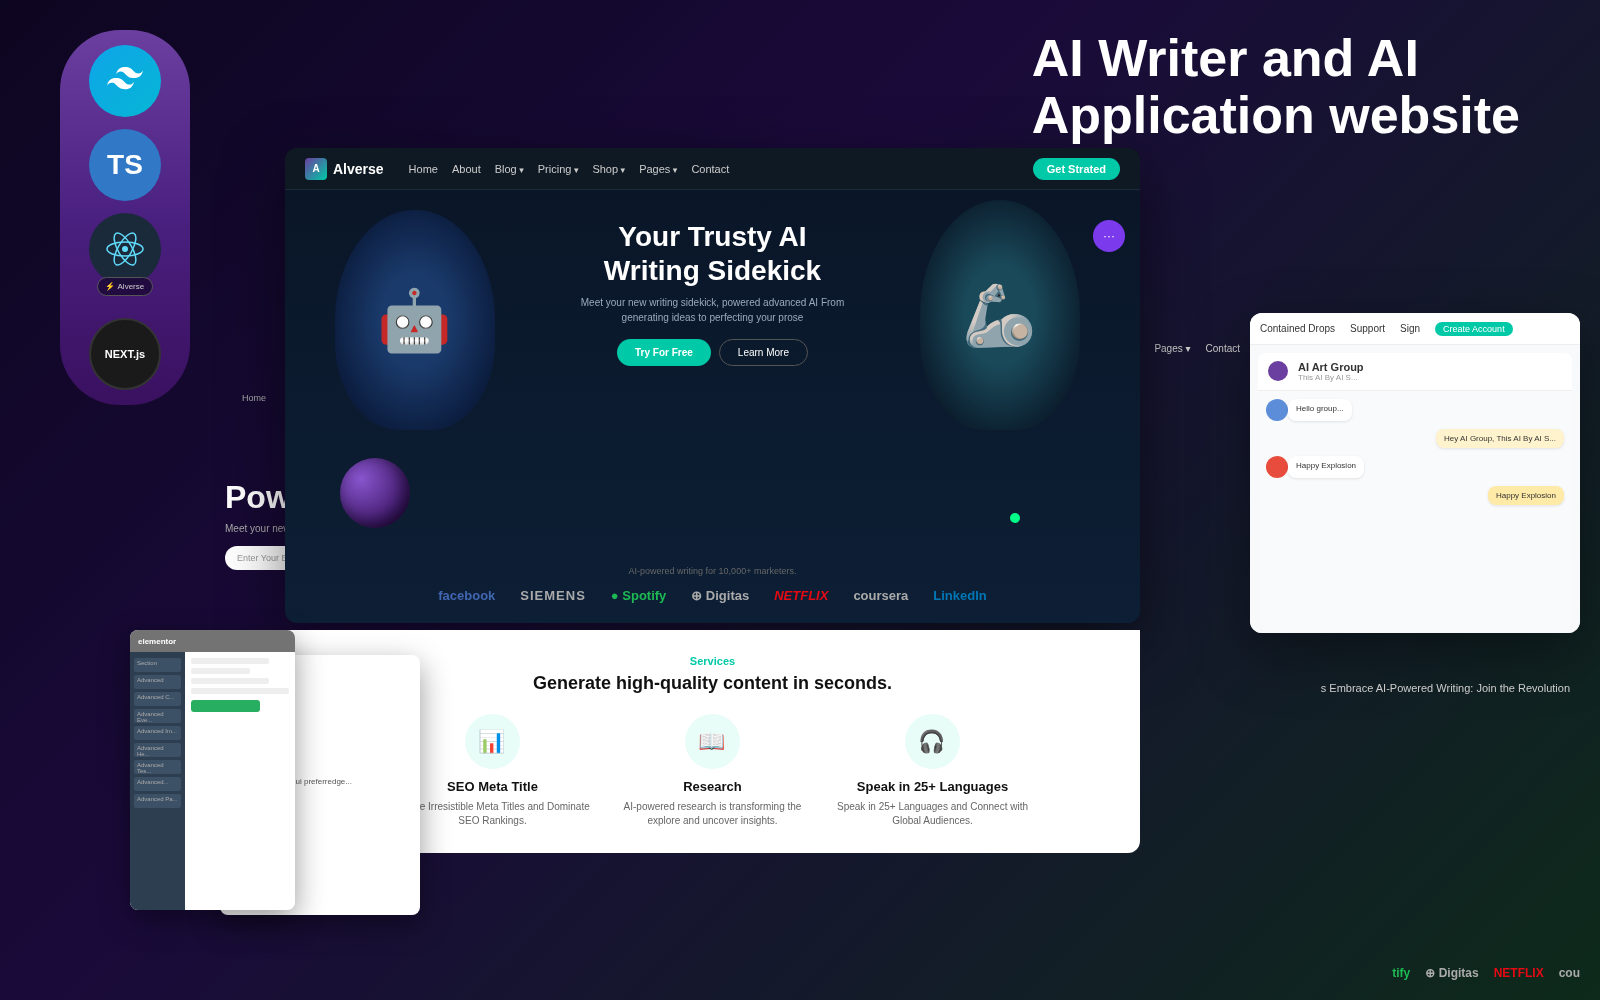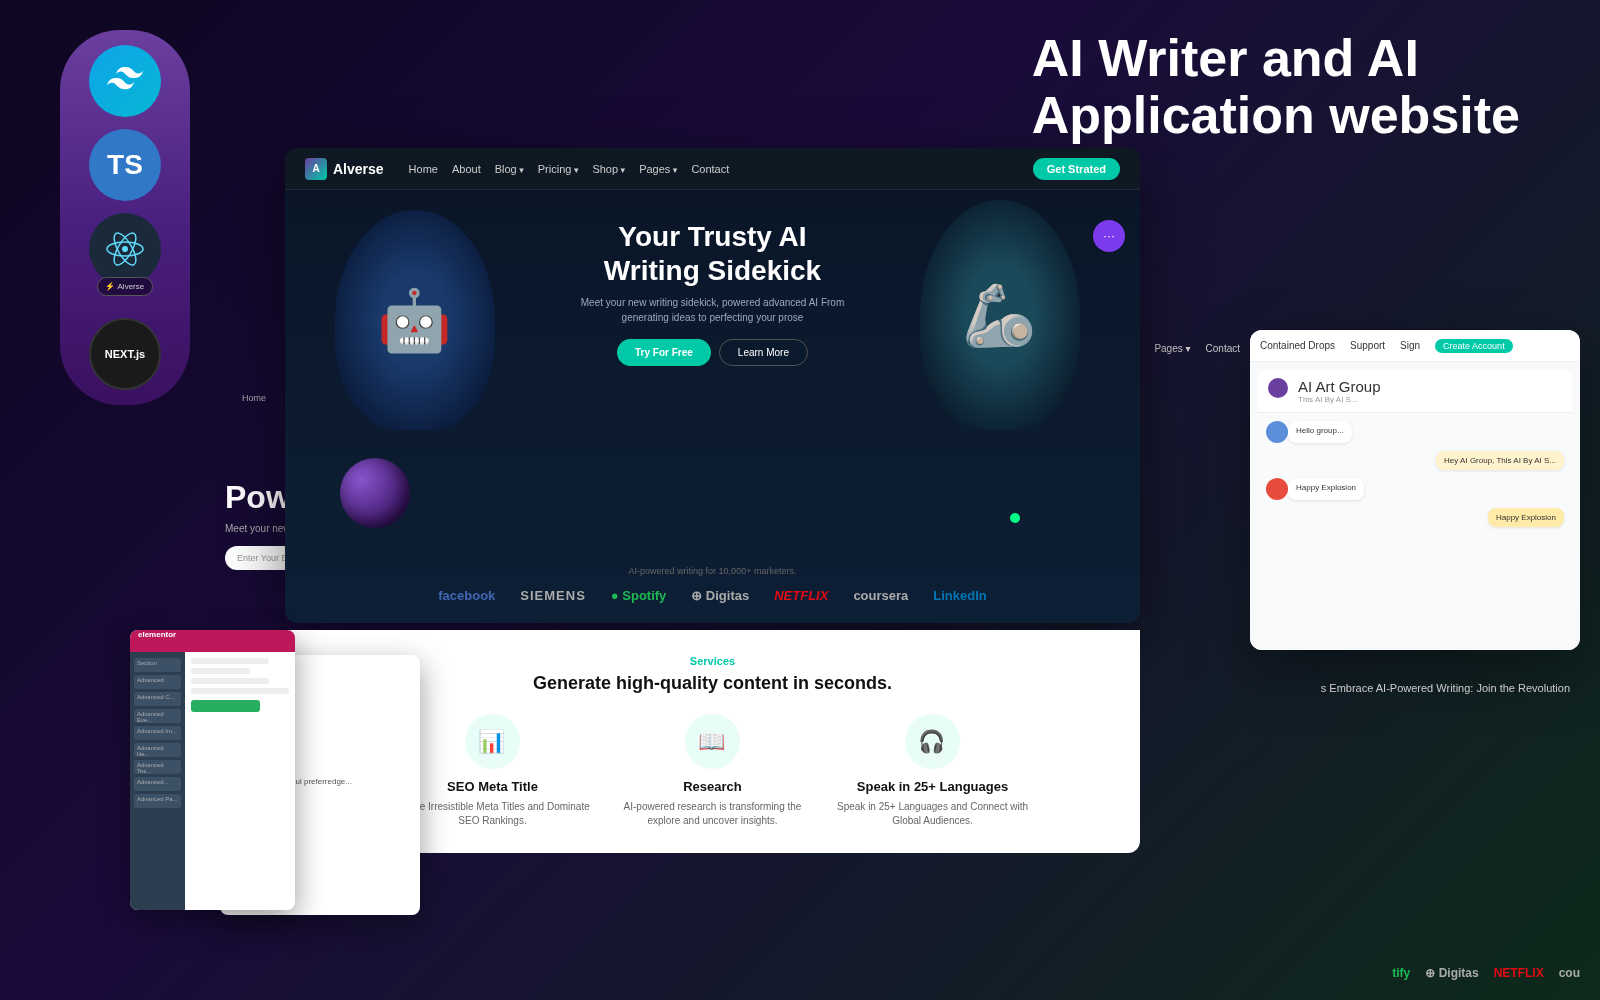--- a/index.html
+++ b/index.html
@@ -350,21 +350,21 @@
     .service-desc {
       font-size: 10px;
       color: #666;
       line-height: 1.4;
     }
 
     
     .browser-mockup-right {
       position: absolute;
       right: 20px;
-      top: 330px;
+      top: 313px;
       width: 330px;
       height: 320px;
       background: #f5f5f5;
       border-radius: 12px;
       overflow: hidden;
       box-shadow: 0 20px 60px rgba(0,0,0,0.4);
       z-index: 4;
     }
     .right-browser-header {
       background: white;
@@ -443,24 +443,24 @@
       top: 630px;
       width: 165px;
       height: 280px;
       background: #f0f0f0;
       border-radius: 8px;
       overflow: hidden;
       box-shadow: 0 10px 30px rgba(0,0,0,0.4);
       z-index: 6;
     }
     .elementor-header {
-      background: #be185d;
+      background: #737373;
       height: 22px;
       display: flex;
-      align-items: flex-start;
+      align-items: center;
       padding: 0 8px;
       font-size: 8px;
       color: white;
       font-weight: 700;
     }
     .elementor-body {
       display: flex;
       height: calc(100% - 22px);
     }
     .elementor-sidebar {
@@ -739,21 +739,21 @@
     <span>Contained Drops</span>
     <span>Support</span>
     <span>Sign</span>
     <span style="background:#00c9a7; color:white; padding:2px 8px; border-radius:10px; font-size:9px;">Create Account</span>
   </div>
   <div class="right-browser-body">
     <div class="chat-interface">
       <div class="chat-header">
         <div style="width:20px; height:20px; border-radius:50%; background:#6b3fa0;"></div>
         <div>
-          <div style="font-weight:400; font-size:15px; color:#333;">AI Art Group</div>
+          <div style="font-weight:700; font-size:11px; color:#333;">AI Art Group</div>
           <div style="font-size:8px; color:#999;">This AI By AI S...</div>
         </div>
       </div>
       <div class="chat-messages">
         <div class="chat-msg">
           <div class="chat-avatar" style="background:#5b8dd9;"></div>
           <div class="chat-bubble-msg">Hello group...</div>
         </div>
         <div style="display:flex; flex-direction:row-reverse; margin-bottom:8px;">
           <div class="chat-bubble-ai" style="background:#fff3cd; font-size:8px; padding:5px 8px; border-radius:8px; box-shadow:0 1px 3px rgba(0,0,0,0.1);">Hey AI Group, This AI By AI S...</div>

